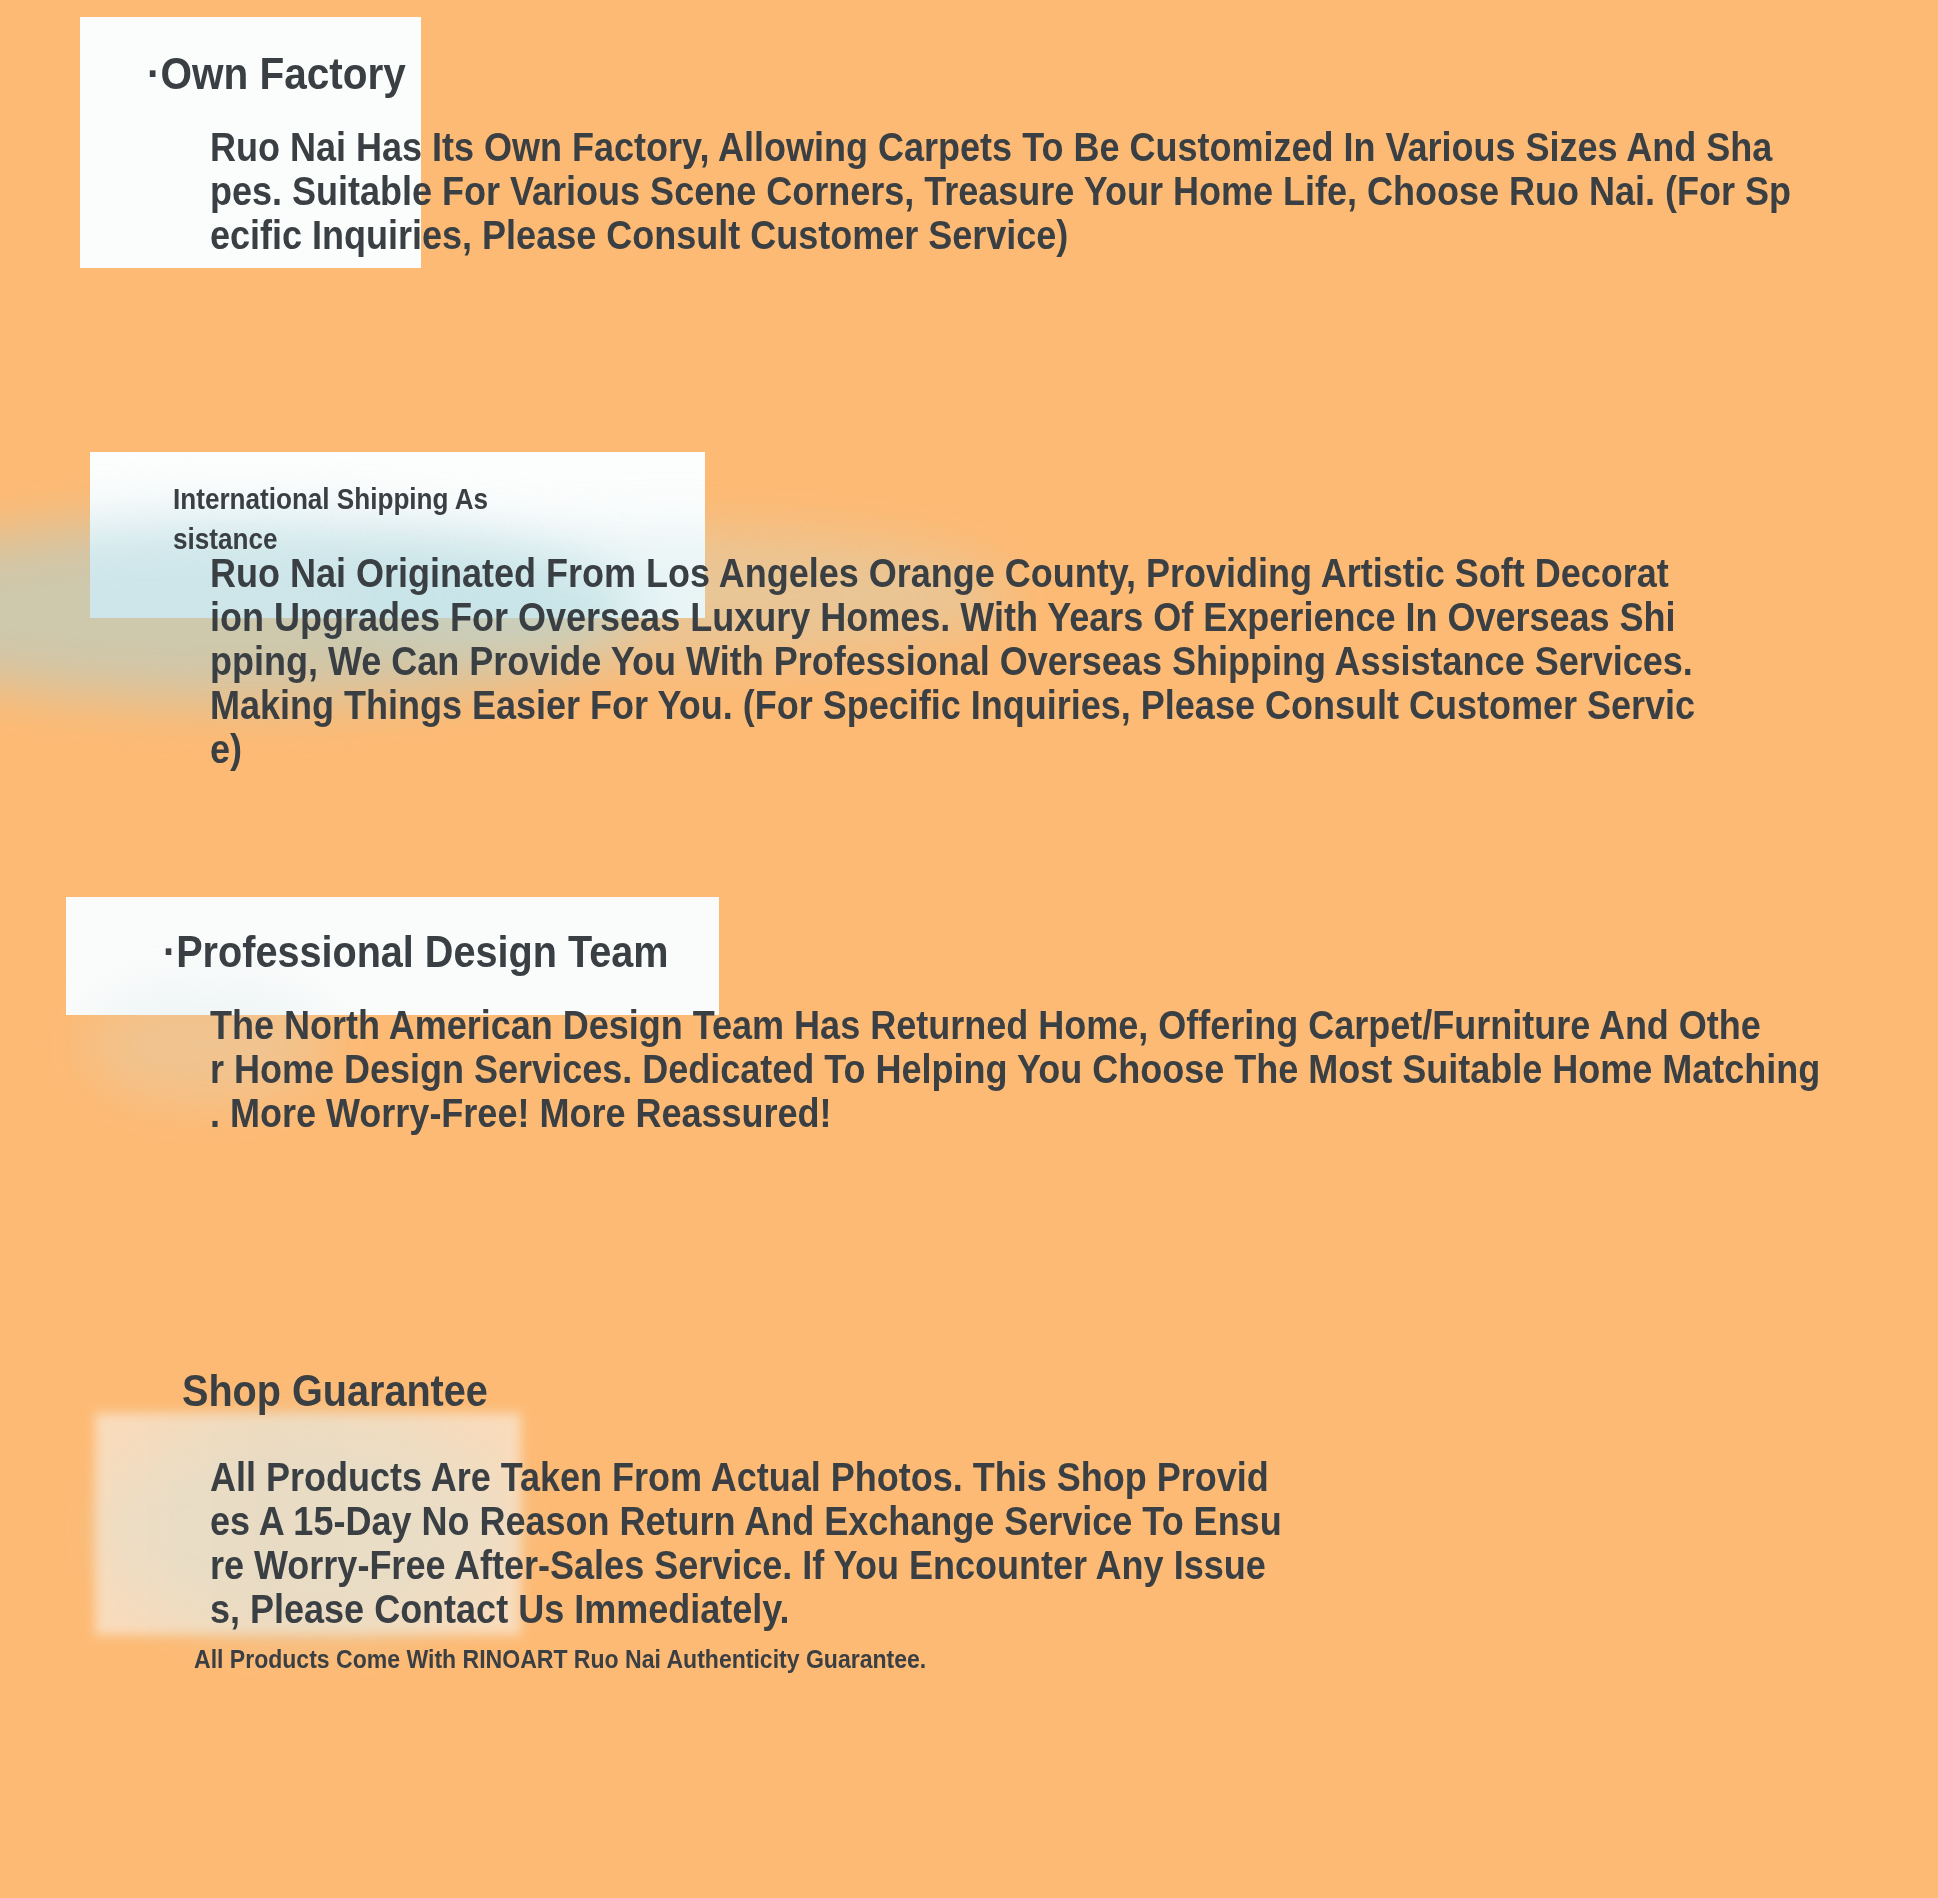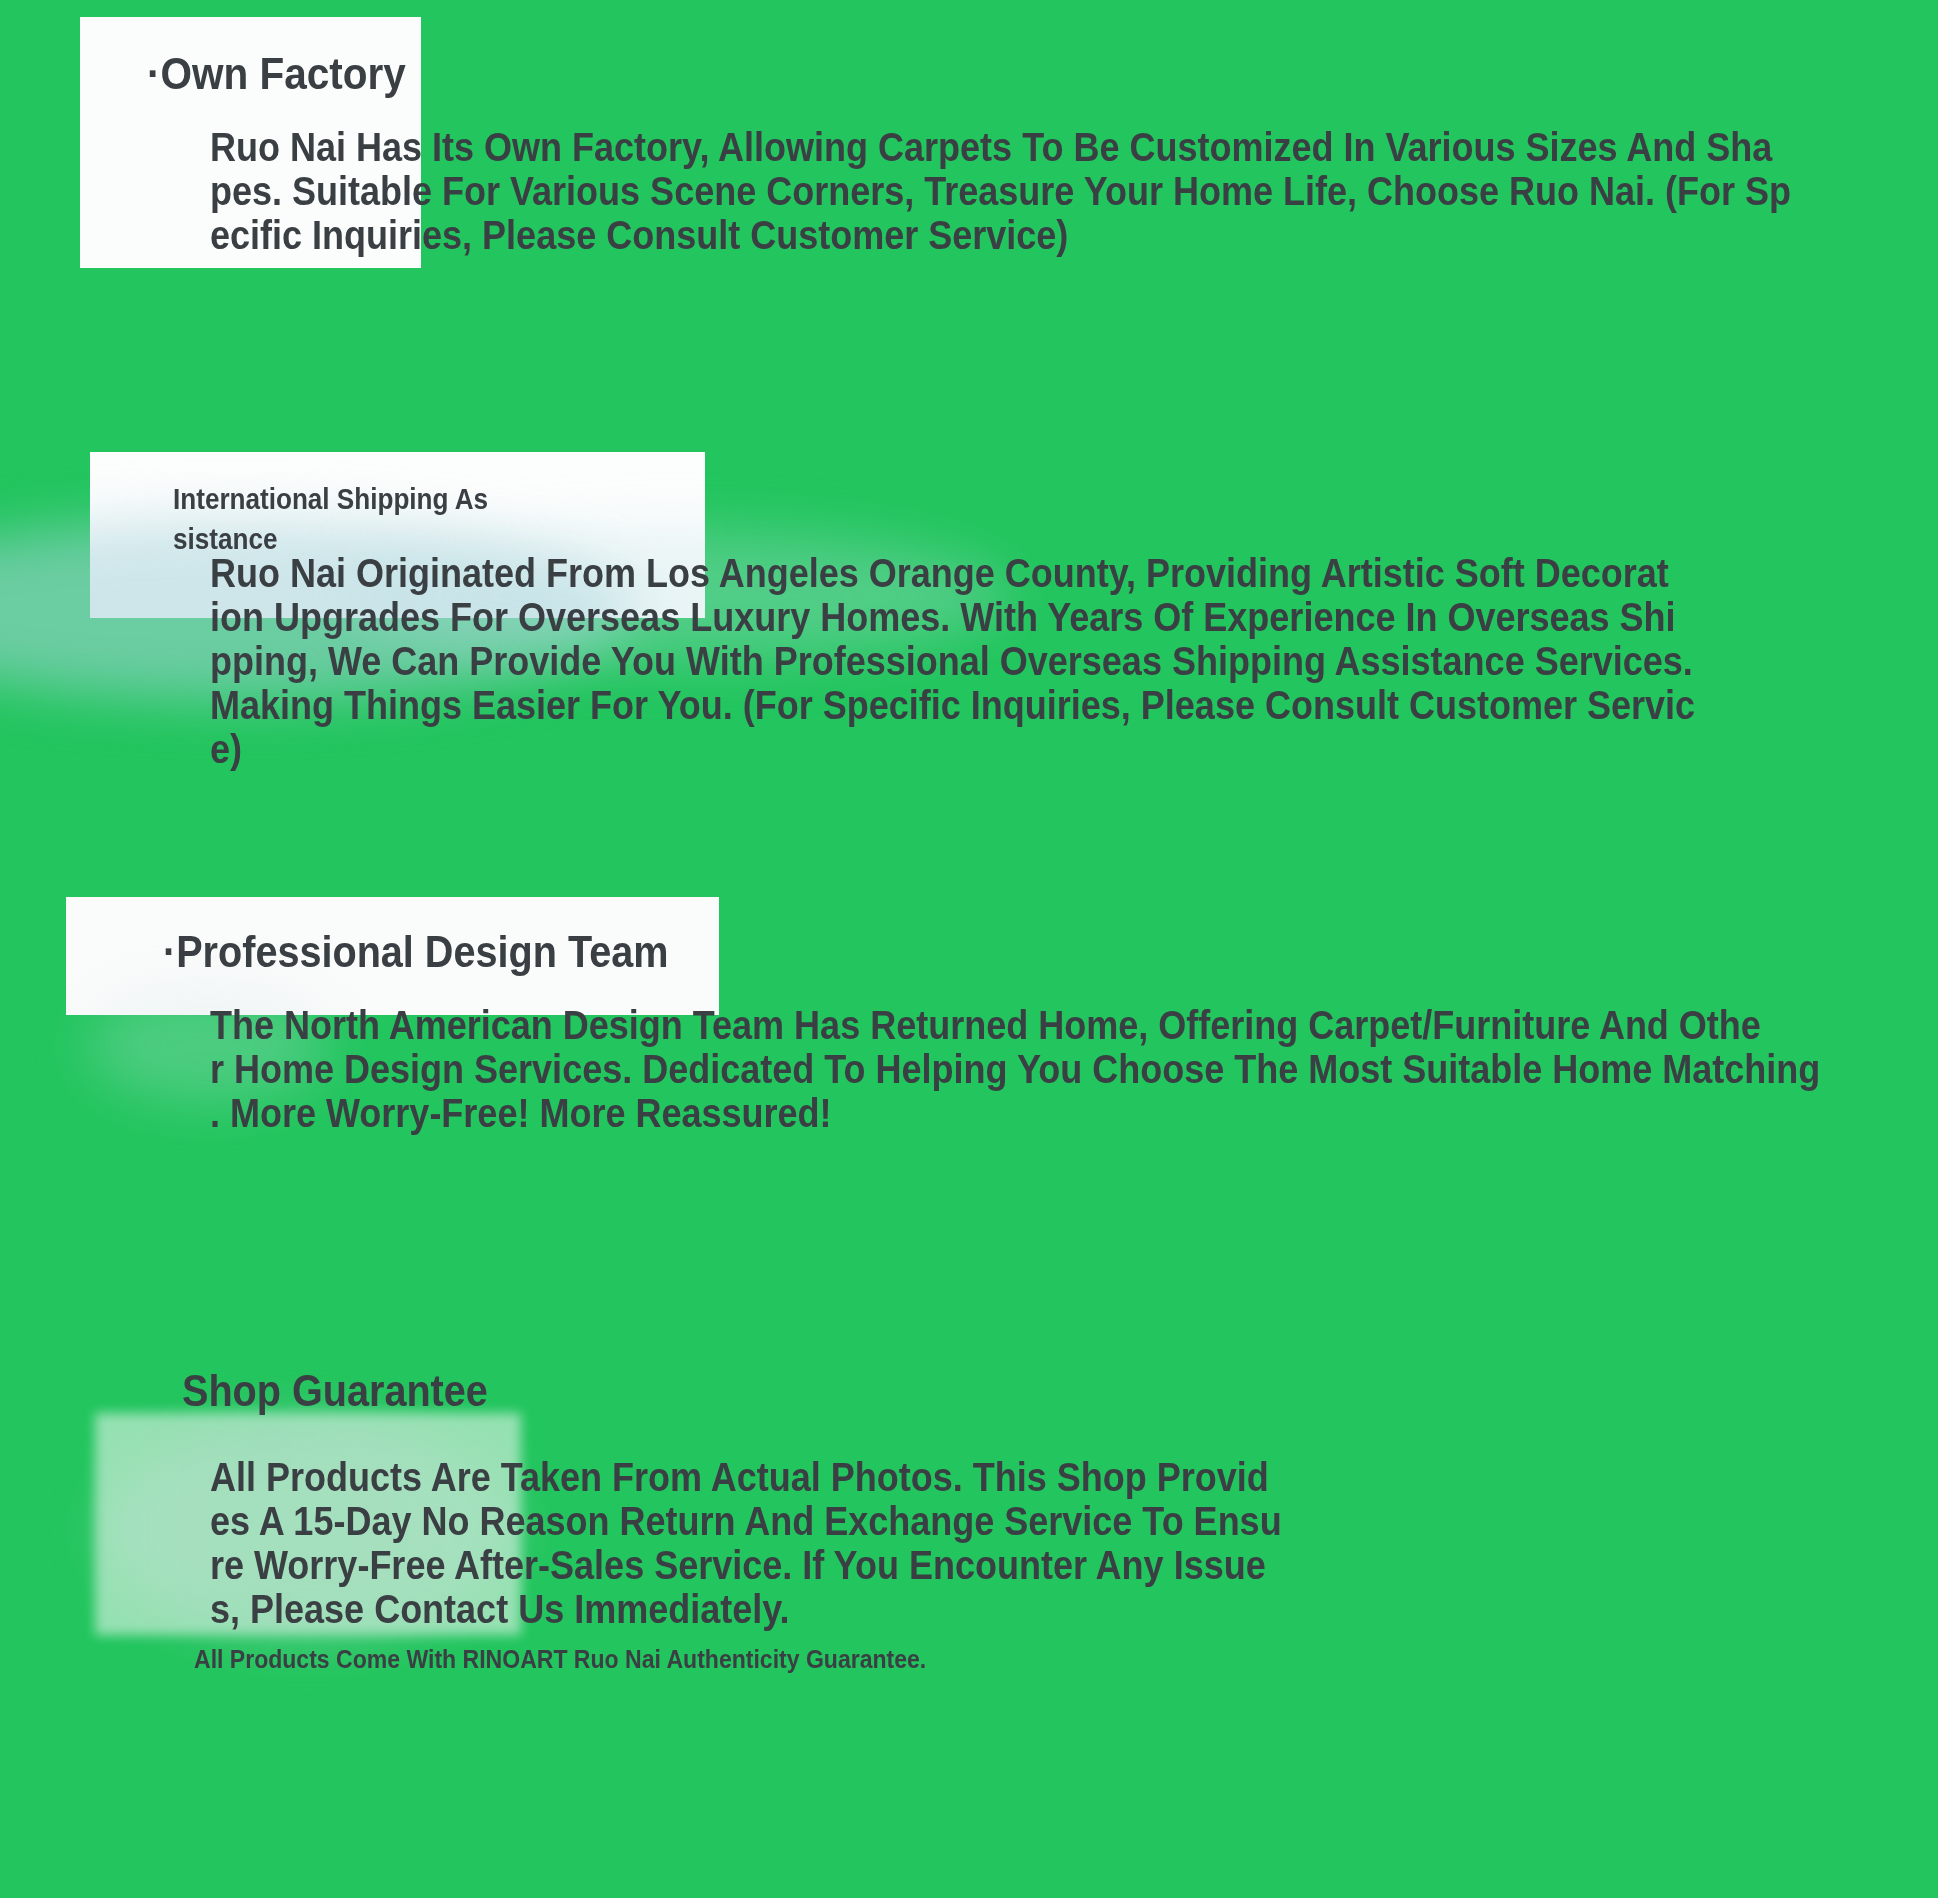--- a/index.html
+++ b/index.html
@@ -1,20 +1,20 @@
 <!DOCTYPE html>
 <html style="--text-color: #3a3f43;font-size:15px"><head>
 <meta charset="utf-8">
 <style>
   html,body{margin:0;padding:0;background:#ffffff;}
   #page{
     position:relative;
     width:1938px;height:1898px;
     overflow:hidden;
-    background:#22c55e;
+    background:#fdba74;
     font-family:"Liberation Sans","DejaVu Sans",sans-serif;
     color:var(--text-color,#3a3f43);
   }
   
   .wash{position:absolute;pointer-events:none;}
   .wash-card-top{left:80px;top:17px;width:341px;height:251px;background:#fbfcfc;}
   .wash-card-shipping{left:90px;top:452px;width:615px;height:166px;background:#fcfdfd;}
   .wash-card-design{left:66px;top:897px;width:653px;height:118px;background:#fafbfb;}
   .wash-card-guarantee{left:95px;top:1413px;width:426px;height:222px;
     background:linear-gradient(90deg,#f6f9f8 0%,#eef4f3 40%,#f6f9f8 100%);opacity:.55;filter:blur(5.7px);}

